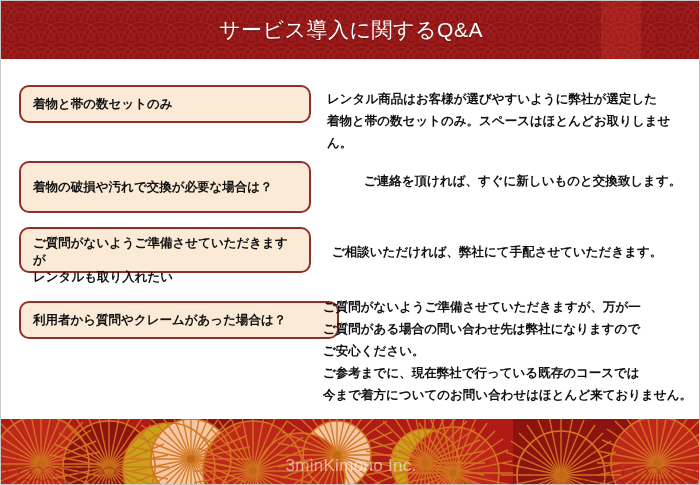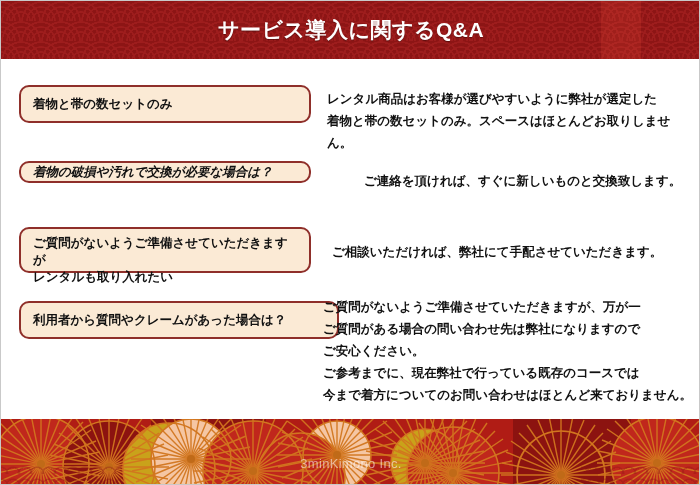--- a/index.html
+++ b/index.html
@@ -58,21 +58,21 @@
   }
   #title-text {
     position: absolute;
     left: 0; top: 0;
     width: 700px;
     height: 58px;
     line-height: 58px;
     text-align: center;
     color: #ffffff;
     font-size: 21px;
-    font-weight: bold;
+    font-weight: normal;
     letter-spacing: 0.5px;
     text-shadow: 0 1px 1px rgba(0,0,0,0.35);
     z-index: 5;
   }
 
   
   #qa-area {
     position: absolute;
     left: 0; top: 58px;
     width: 700px;
@@ -107,21 +107,21 @@
     line-height: 22px;
     white-space: pre-line;
   }
 
   
   #row-1 { top: 14px; height: 62px; }
   #row-1 .q-box { top: 12px; width: 292px; height: 38px; }
   #row-1 .a-text { left: 326px; top: 15px; width: 364px; }
 
   #row-2 { top: 90px; height: 62px; }
-  #row-2 .q-box { top: 12px; width: 292px; height: 22px; font-style: italic; }
+  #row-2 .q-box { top: 12px; width: 292px; height: 52px; }
   #row-2 .a-text { left: 331px; top: 21px; width: 360px; margin-left: 32px; }
 
   #row-3 { top: 158px; height: 68px; }
   #row-3 .q-box { top: 10px; width: 292px; height: 46px; align-items: flex-start; padding-top: 6px; }
   #row-3 .a-text { left: 331px; top: 24px; width: 360px; }
 
   #row-4 { top: 232px; height: 120px; }
   #row-4 .q-box { top: 10px; width: 320px; height: 38px; }
   #row-4 .a-text { left: 322px; top: 5px; width: 372px; }
 
@@ -137,21 +137,21 @@
     position: absolute;
     left: 0; top: 0;
     width: 700px; height: 67px;
     display: block;
   }
   #footer-text {
     position: absolute;
     left: 0; top: 455px;
     width: 700px;
     text-align: center;
-    font-size: 13px;
+    font-size: 17px;
     color: rgba(255,255,255,0.55);
     letter-spacing: 0.3px;
     z-index: 9;
   }
   
   .corner-echo {
     position: absolute;
     bottom: 0;
     width: 120px; height: 24px;
     opacity: 0.35;

